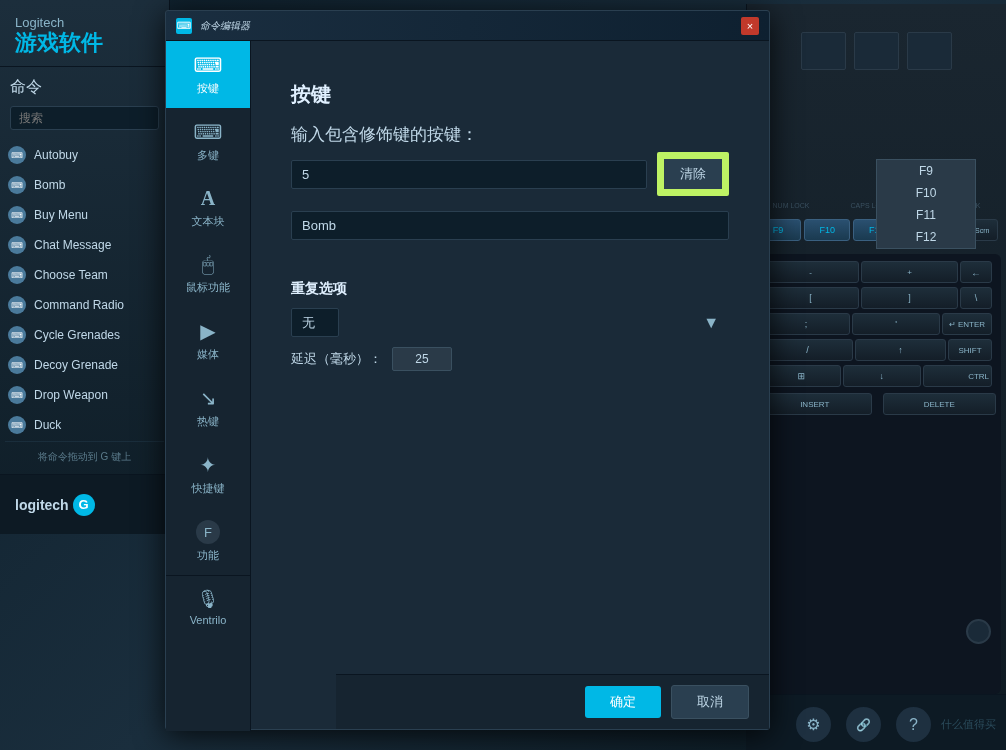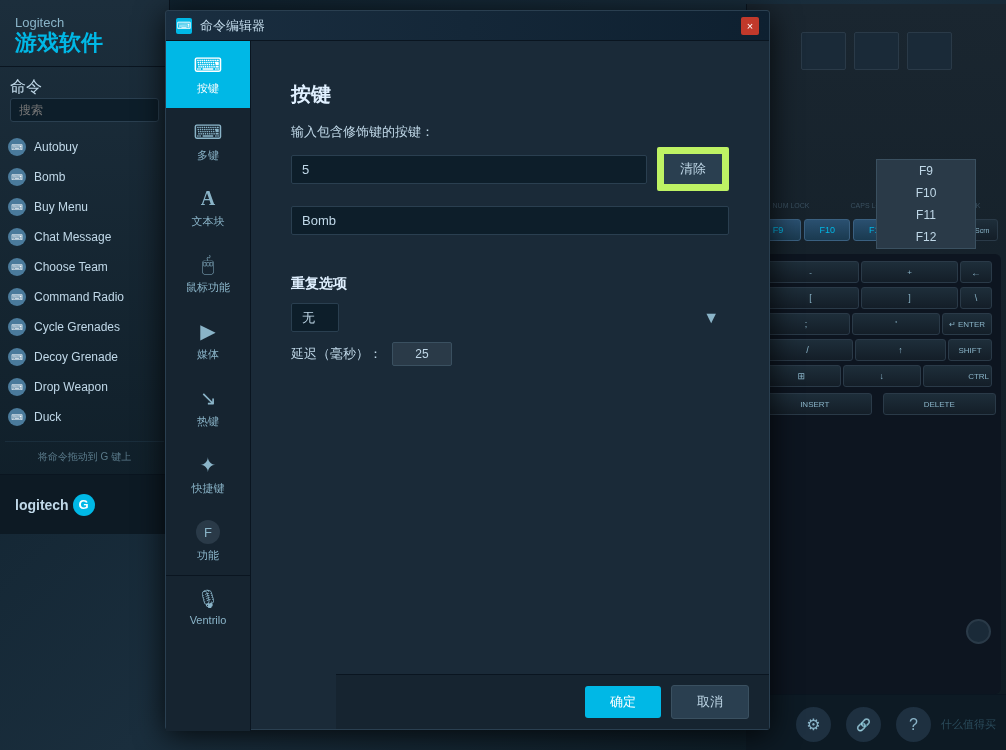--- a/index.html
+++ b/index.html
@@ -49,21 +49,21 @@
       line-height: 1.2;
     }
 
     .commands-section {
       padding: 10px 10px 5px 10px;
     }
 
     .commands-title {
       color: #c0d8e8;
       font-size: 16px;
-      margin-bottom: 0;
+      margin-bottom: 8px;
     }
 
     .search-box {
       width: 100%;
       background: #0d1e2a;
       border: 1px solid #2a3f50;
       border-radius: 3px;
       padding: 4px 8px;
       color: #8ab4c8;
       font-size: 12px;
@@ -278,22 +278,23 @@
       margin-right: 8px;
       display: flex;
       align-items: center;
       justify-content: center;
       font-size: 10px;
       color: white;
     }
 
     .dialog-title-text {
       color: #c0d8e8;
-      font-size: 13px;
+      font-size: 10px;
       flex: 1;
+      font-style: italic;
     }
 
     .dialog-close-btn {
       width: 18px;
       height: 18px;
       background: #c0392b;
       border-radius: 2px;
       display: flex;
       align-items: center;
       justify-content: center;
@@ -351,21 +352,21 @@
 
     .section-title {
       color: #e0f0ff;
       font-size: 20px;
       font-weight: bold;
       margin-bottom: 15px;
     }
 
     .field-label {
       color: #c0d8e8;
-      font-size: 13px;
+      font-size: 17px;
       margin-bottom: 6px;
     }
 
     .input-row {
       display: flex;
       gap: 10px;
       margin-bottom: 15px;
       align-items: center;
     }
 

